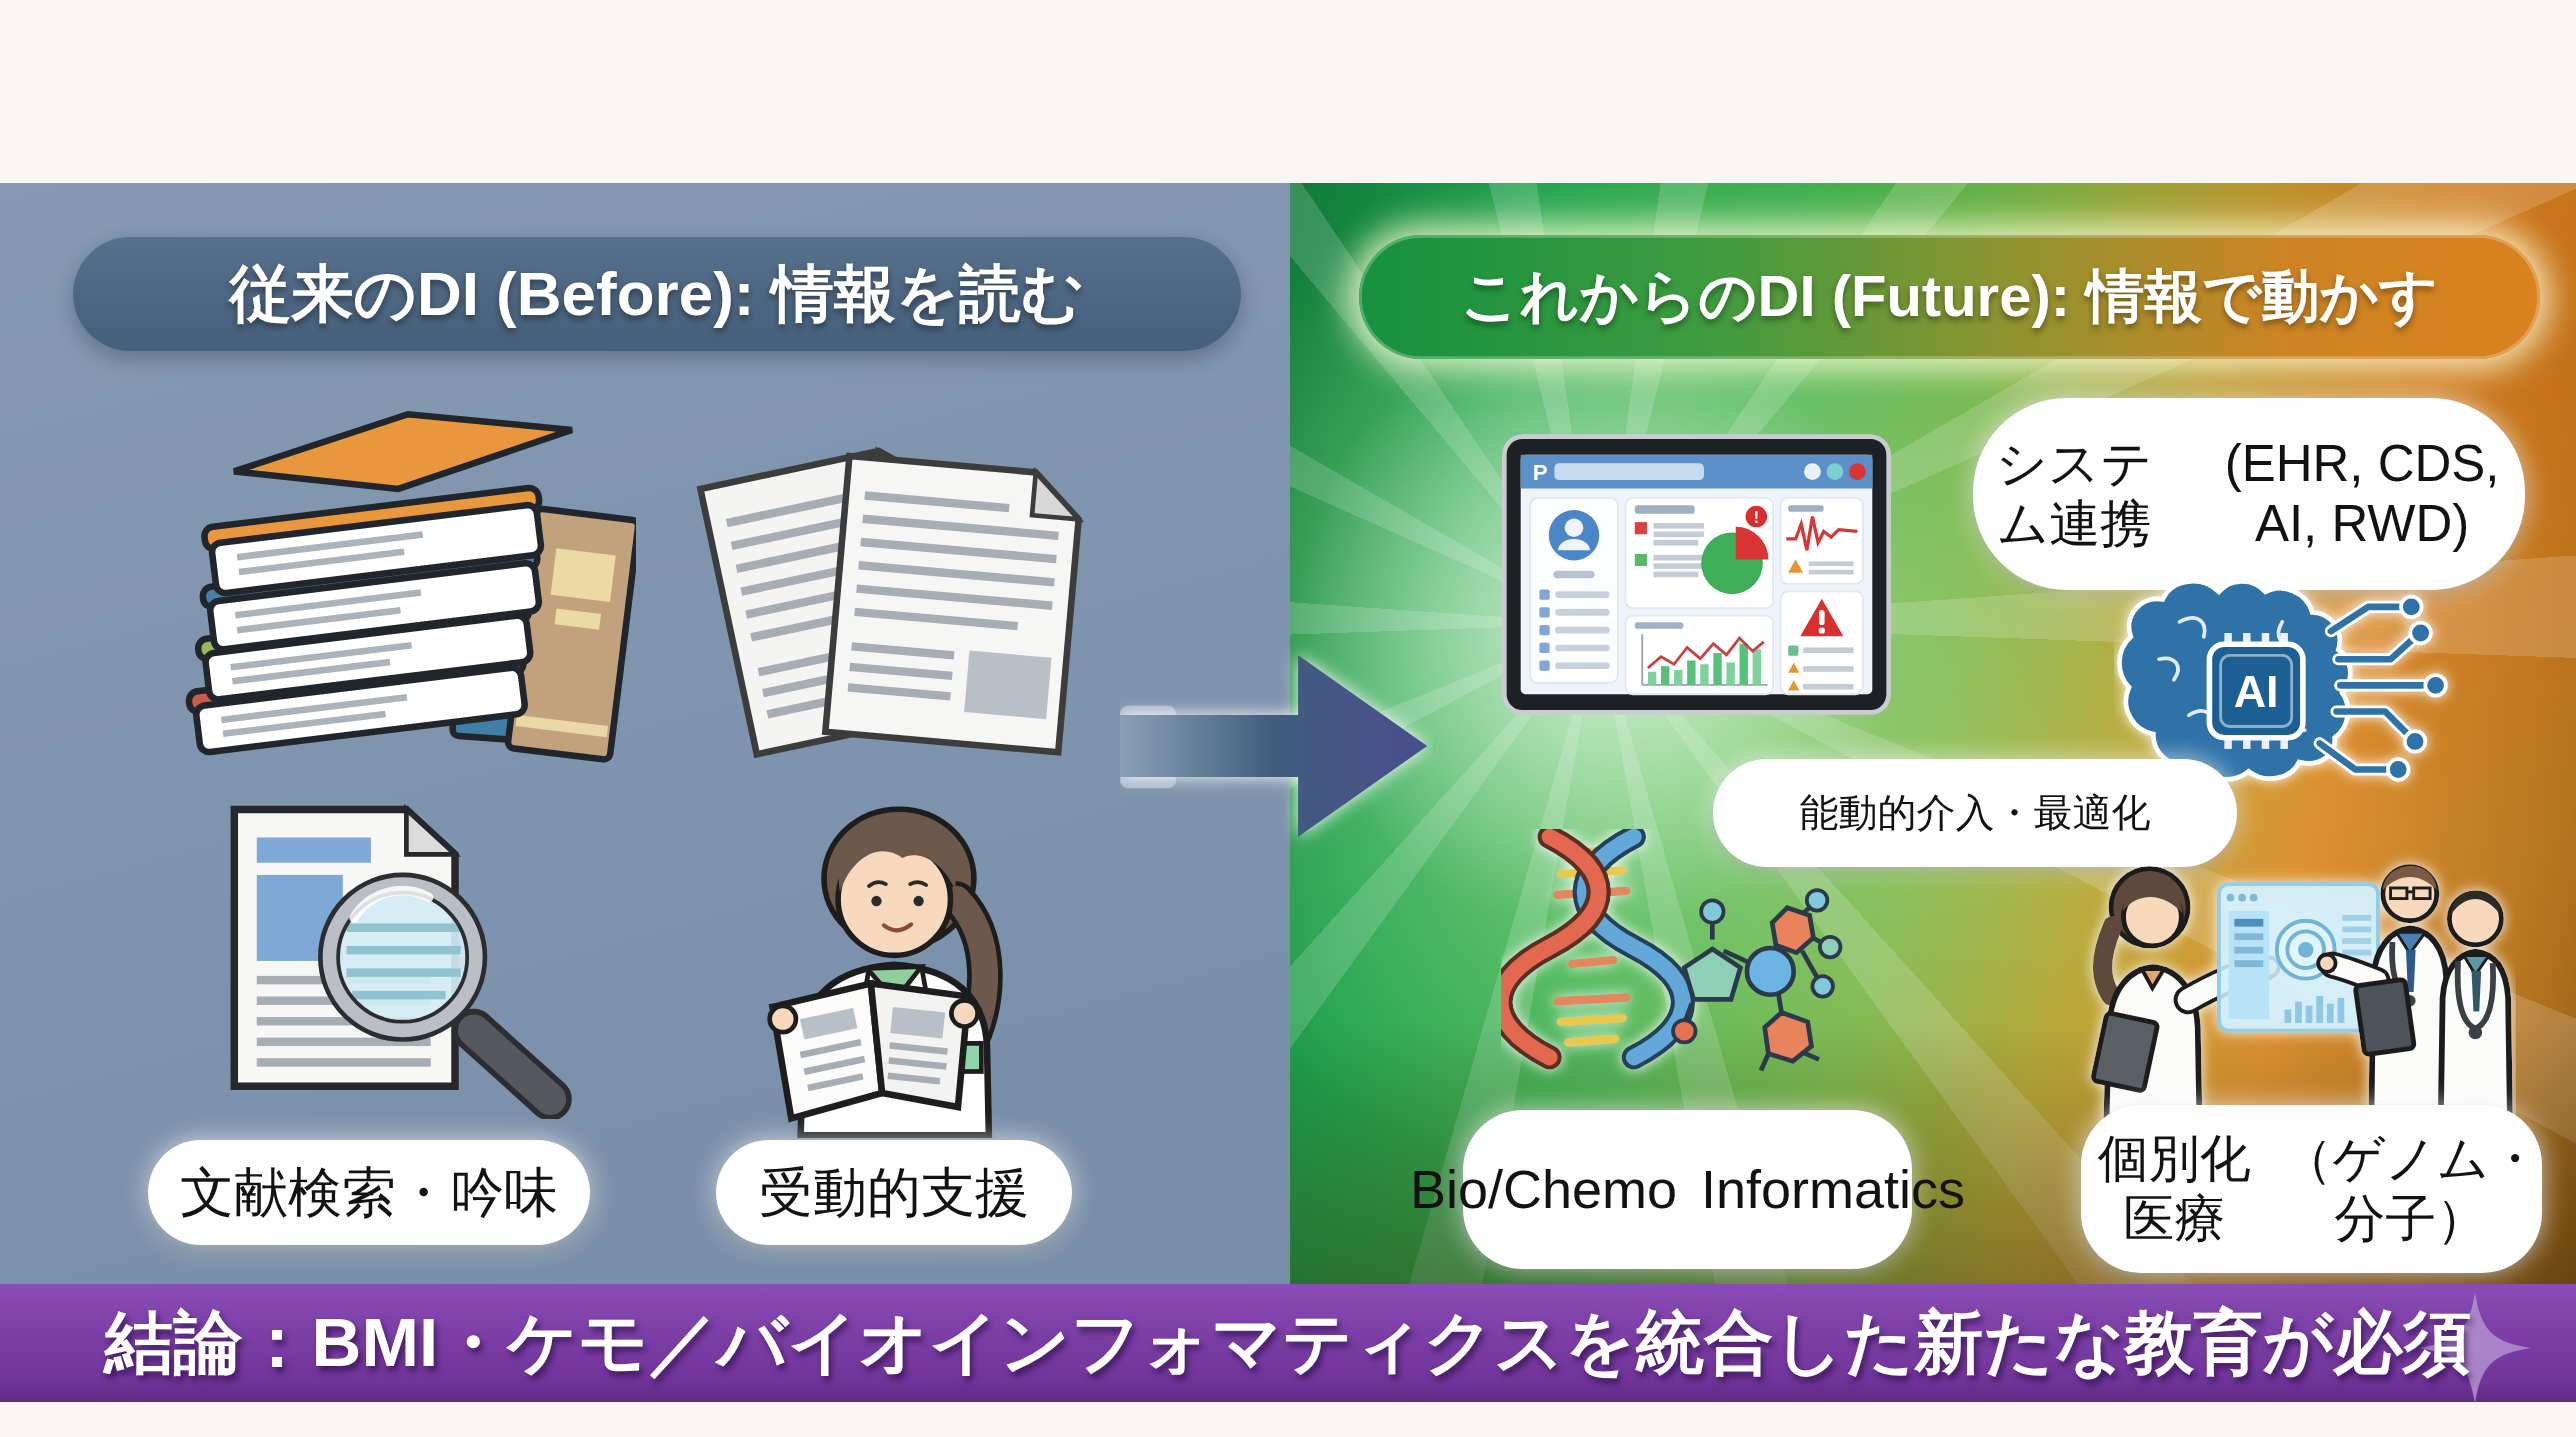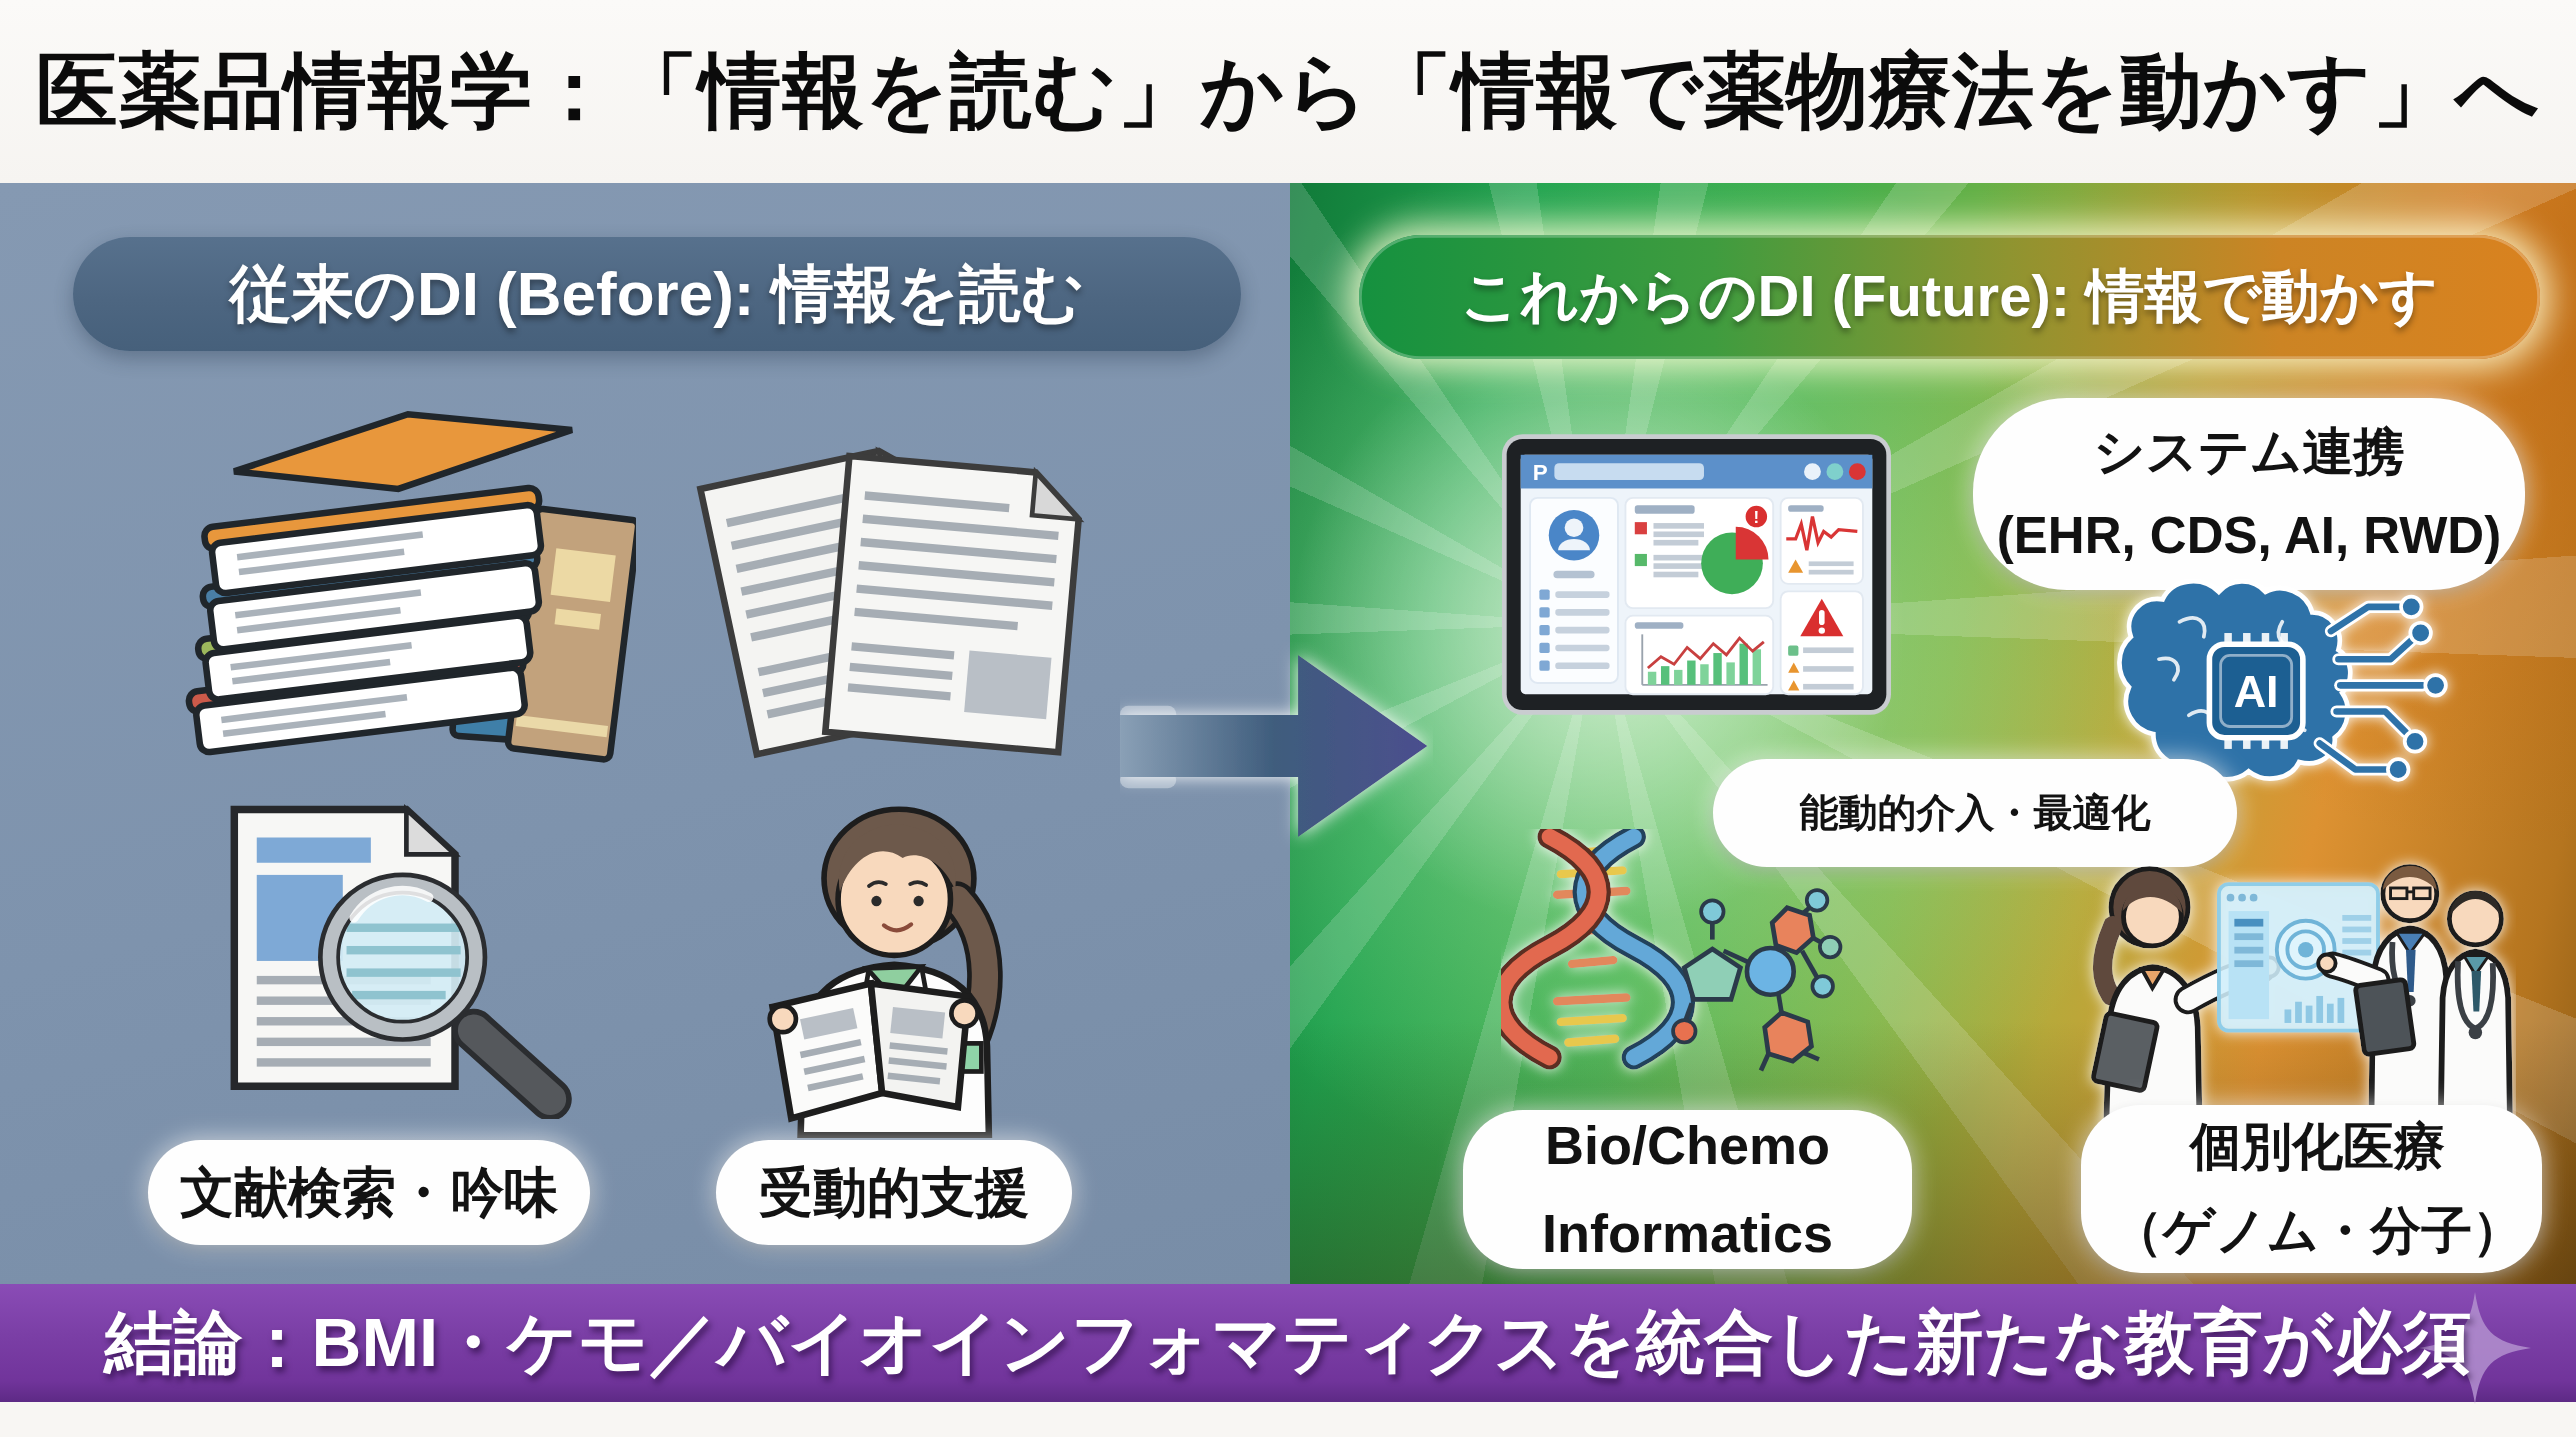--- a/index.html
+++ b/index.html
@@ -36,22 +36,22 @@
     text-shadow:0 3.7px 6.6px rgba(0,0,0,.38);}
   .header-pill.before{left:73px;top:54px;width:1168px;height:114px;font-size:62px;
     background:linear-gradient(180deg,#57718d 0%,#4d6681 55%,#46607b 100%);
     box-shadow:0 7.5px 19px rgba(20,35,55,.3);}
   .header-pill.future{left:69px;top:52px;width:1181px;height:124px;font-size:58px;
     background:linear-gradient(90deg,#15913f 0%,#3f9c3f 30%,#8f9430 55%,#cc8424 78%,#d9821f 100%);
     box-shadow:0 0 34px 9.4px rgba(255,255,215,.85), inset 0 0 0 2.8px rgba(255,255,255,.25);}
 
   
   .white-pill{position:absolute;background:#fefefe;border-radius:54px;
-    display:flex;flex-direction:column;align-items:center;justify-content:center;
-    color:#121212;font-weight:bold;text-align:center;line-height:1.18;
+    display:flex;flex-direction:row;align-items:center;justify-content:center;
+    color:#121212;font-weight:normal;text-align:center;line-height:1.18;
     box-shadow:0 0 24px rgba(255,255,255,.7), 0 5.6px 13px rgba(0,0,0,.22);gap:24px;}
   .pill-literature{left:148px;top:957px;width:442px;height:105px;font-size:54px;}
   .pill-passive{left:716px;top:957px;width:356px;height:105px;font-size:54px;}
   .pill-system{left:683px;top:215px;width:552px;height:192px;font-size:51px;border-radius:94px;}
   .pill-intervention{left:423px;top:576px;width:524px;height:108px;font-size:39px;}
   .pill-bio{left:173px;top:927px;width:449px;height:159px;font-size:54px;border-radius:60px;}
   .pill-personal{left:791px;top:922px;width:449px;height:168px;font-size:51px;border-radius:60px;padding-left:12px;}
 
   .icon-abs{position:absolute;}
 
@@ -63,23 +63,20 @@
     text-shadow:2.8px 4.7px 6.6px rgba(25,0,45,.55);white-space:nowrap;position:relative;z-index:2;}
   .sparkle{position:absolute;right:45px;top:7.5px;z-index:1;}
 
   .arrow-wrap{position:absolute;left:1120px;top:642px;z-index:5;}
 </style>
 </head>
 <body>
 
 <div class="page">
 
-  <div class="title-banner">
-    <div class="title">医薬品情報学：「情報を読む」から「情報で薬物療法を動かす」へ</div>
-  </div>
 
   <div class="panel panel-left">
 
     <div class="header-pill before">
       <span>従来のDI (Before): 情報を読む</span>
     </div>
 
     <svg class="icon-abs" style="left:131px;top:215px" width="505" height="374" viewBox="0 0 540 400">
       <g>
         <g transform="rotate(4 390 240)">

